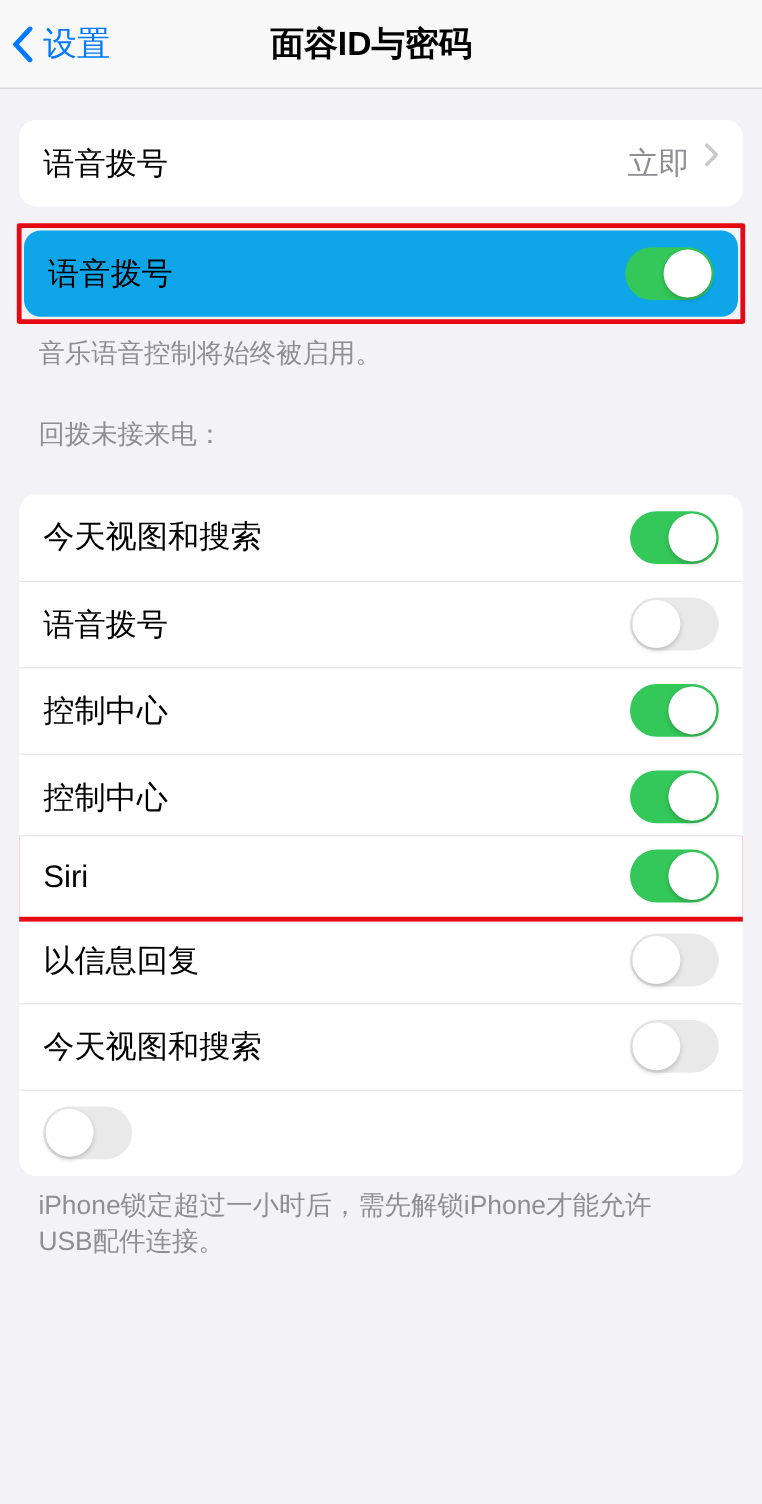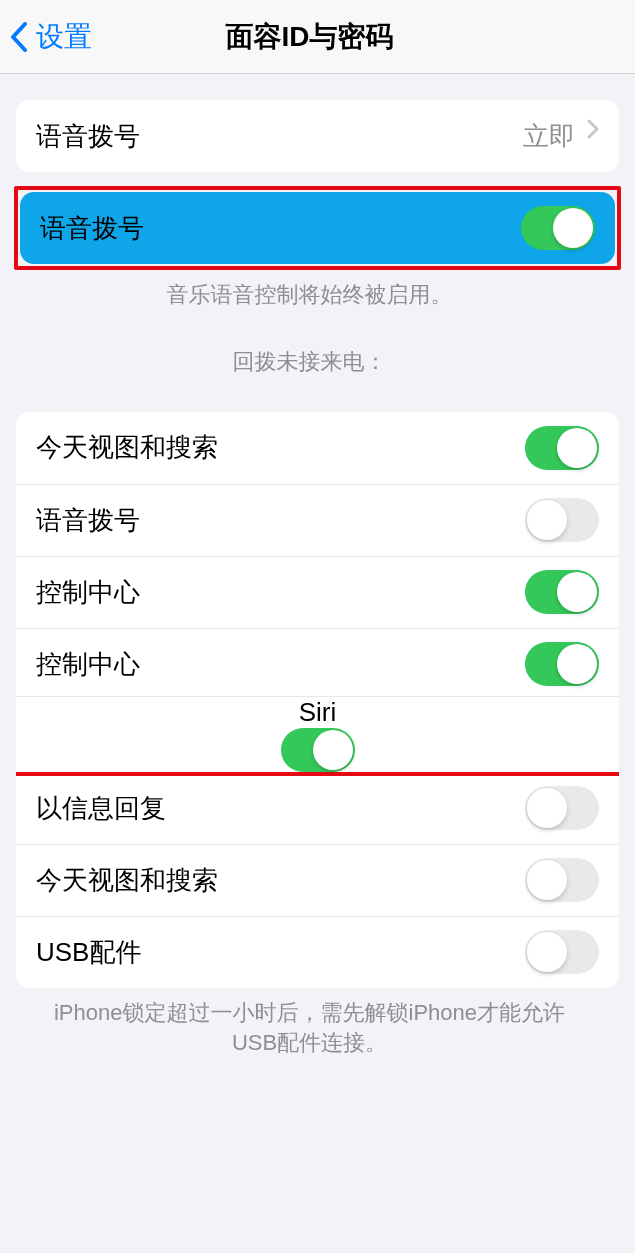--- a/index.html
+++ b/index.html
@@ -106,21 +106,20 @@
     right: 2px;
   }
   .toggle.off .knob {
     left: 2px;
   }
   .footer-text, .header-text {
     font-size: 22px;
     color: #8e8e93;
     padding: 10px 48px 8px 32px;
     line-height: 1.4;
-    text-align: center;
   }
   .header-text {
     padding-top: 28px;
     padding-bottom: 8px;
   }
   .highlight-wrap {
     position: relative;
     margin: 14px 14px 0 14px;
     border: 4px solid #e50914;
     border-radius: 2px;
@@ -129,21 +128,20 @@
     background: #0ea5e9;
     border-radius: 14px;
     margin: 2px;
     overflow: hidden;
   }
   .highlighted-row {
     position: relative;
     border: 4px solid #e50914;
     margin: -4px;
     z-index: 2;
-    flex-direction: column;
   }
 </style>
 </head>
 <body>
 
 <div class="nav-bar">
   <div class="back-button">
     <svg class="back-chevron" viewBox="0 0 18 30">
       <polyline points="15,2 3,15 15,28" fill="none" stroke="#007aff" stroke-width="4" stroke-linecap="round" stroke-linejoin="round"></polyline>
     </svg>
@@ -217,21 +215,20 @@
           <div class="knob"></div>
         </div>
       </div>
       <div class="row">
         <span class="label">今天视图和搜索</span>
         <div class="toggle off">
           <div class="knob"></div>
         </div>
       </div>
       <div class="row">
-        <span class="label">USB配件</span>
         <div class="toggle off">
           <div class="knob"></div>
         </div>
       </div>
     </div>
 
   <div class="footer-text">iPhone锁定超过一小时后，需先解锁iPhone才能允许USB配件连接。</div>
 
 </div>
 

